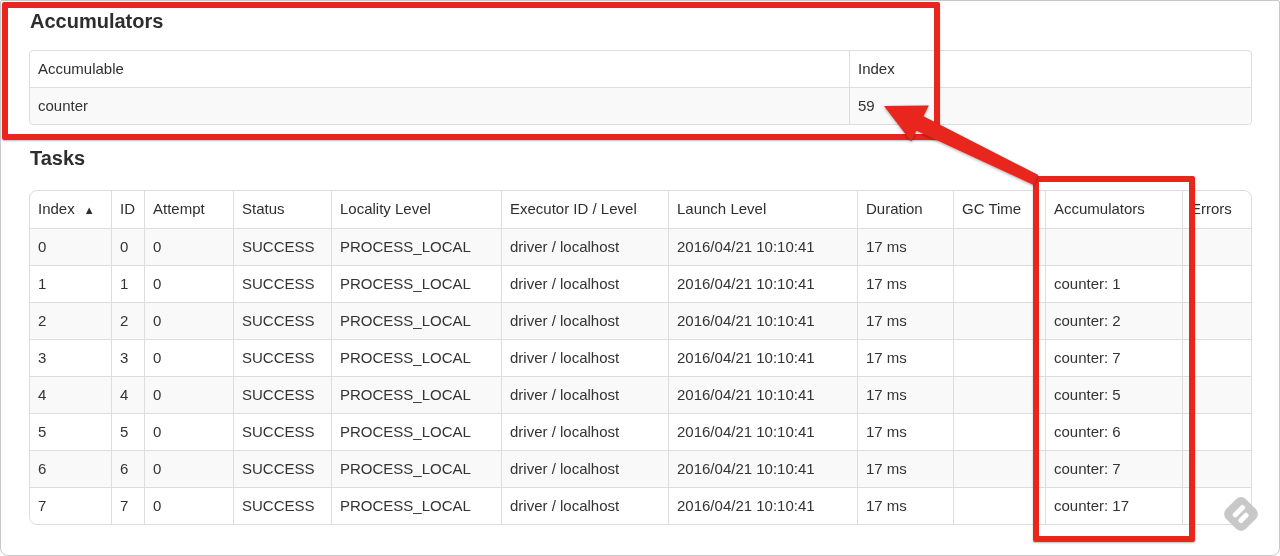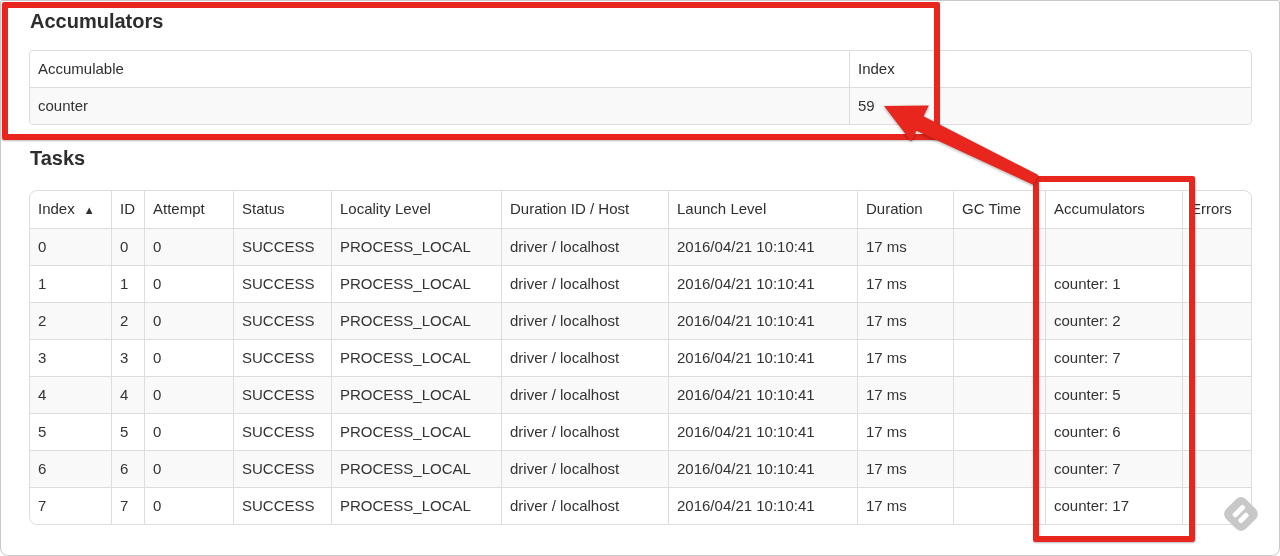--- a/index.html
+++ b/index.html
@@ -111,21 +111,21 @@
       <col style="width:137px">
       <col style="width:69px">
   </colgroup>
   <thead>
     <tr>
       <th><span>Index</span><span class="sort-icon">▲</span></th>
       <th>ID</th>
       <th>Attempt</th>
       <th>Status</th>
       <th>Locality Level</th>
-      <th>Duration ID / Host</th>
+      <th>Executor ID / Level</th>
       <th>Launch Level</th>
       <th>Duration</th>
       <th>GC Time</th>
       <th>Accumulators</th>
       <th>Errors</th>
     </tr>
   </thead>
   <tbody>
     <tr class="striped">
       <td>0</td>

